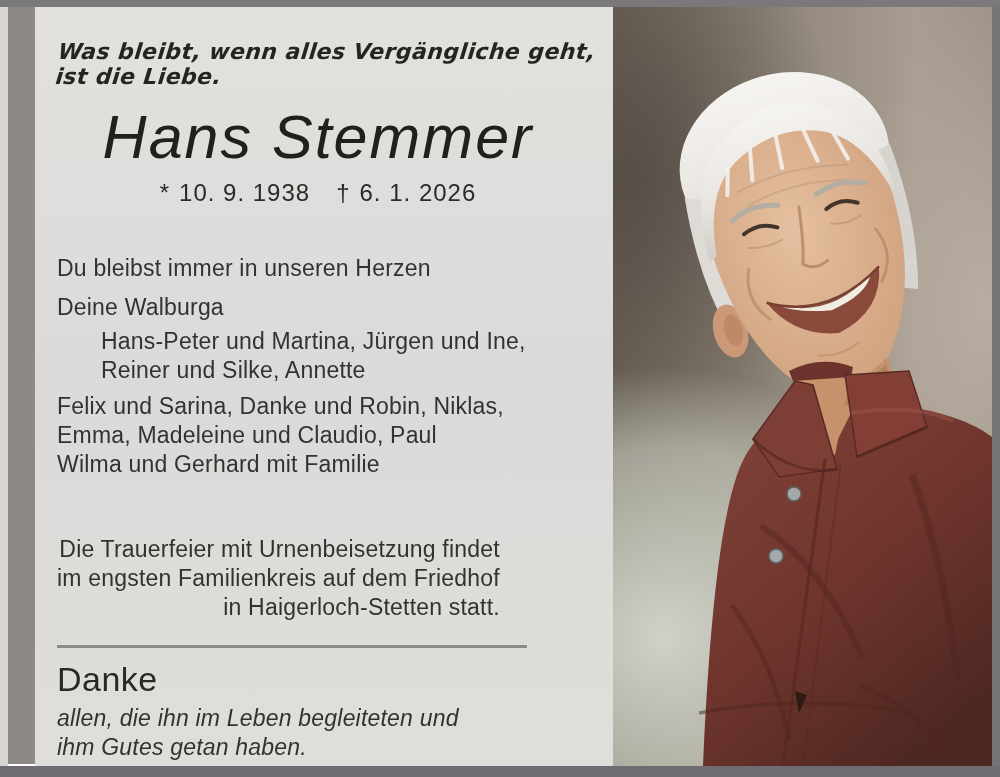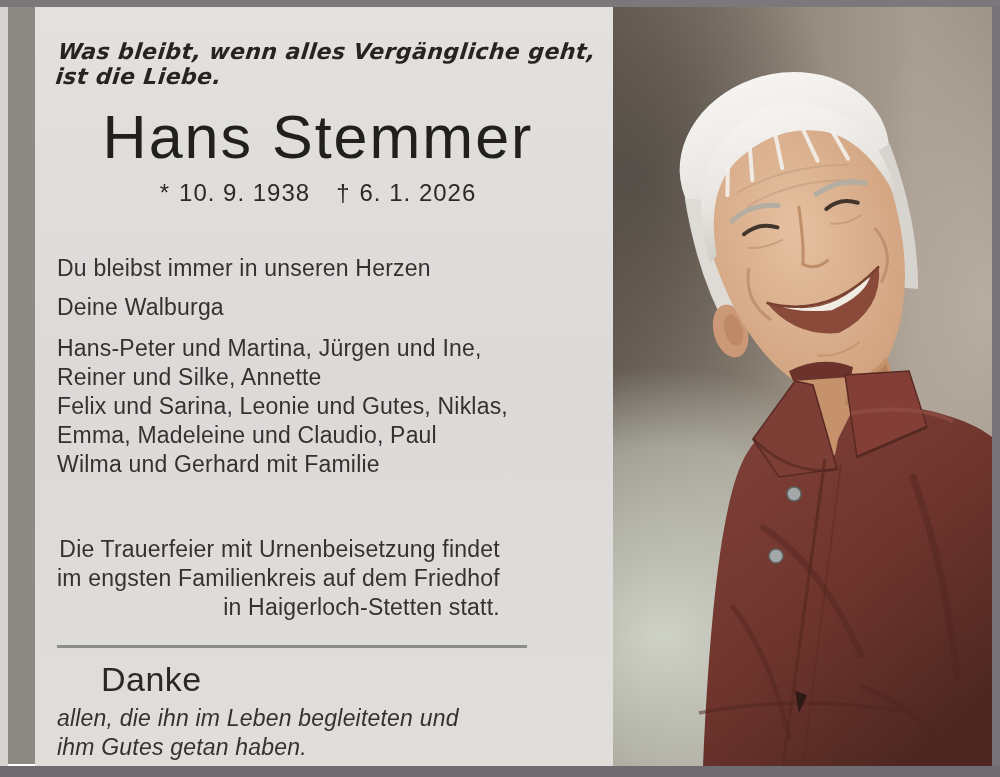--- a/index.html
+++ b/index.html
@@ -16,36 +16,36 @@
 
   
   .card{position:absolute;left:35px;top:7px;width:578px;height:759px;
         background:linear-gradient(180deg,#e3e1de 0%,#dcdad9 50%,#e0deda 100%);}
 
   .quote{position:absolute;left:22px;top:32px;width:545px;
          font-family:"DejaVu Sans",sans-serif;font-style:italic;font-weight:700;
          font-size:22px;letter-spacing:.4px;color:#262422;transform:skewX(-6deg);}
 
   .header{position:absolute;left:0;top:98px;width:566px;text-align:center;}
-  .name{margin:0;font-size:61px;font-weight:400;letter-spacing:2px;color:#21201d;line-height:1.05;}
+  .name{margin:0;font-size:61px;font-weight:400;letter-spacing:2px;color:#21201d;line-height:1.05;font-style:italic;}
   .dates{margin-top:10px;font-size:24px;color:#2c2a28;letter-spacing:1px;
          display:flex;justify-content:center;gap:26px;}
   .dates .part{display:inline-flex;gap:9px;}
 
   .line{font-size:23px;line-height:29px;color:#343230;letter-spacing:.2px;}
   p.line{position:absolute;left:22px;margin:0;}
   .para{position:absolute;left:22px;}
   .remembrance{top:247px;text-align:right;}
   .spouse{top:286px;}
-  .family{top:327px;}
+  .family{top:320px;margin-left:44px;}
   .relatives{top:385px;}
   .funeral{top:528px;text-align:right;}
 
   .divider{position:absolute;left:22px;top:638px;width:470px;height:3px;background:#8c8c8c;}
-  .danke{position:absolute;left:22px;top:653px;font-size:34px;color:#2b2927;letter-spacing:.5px;margin-left:44px;}
+  .danke{position:absolute;left:22px;top:653px;font-size:34px;color:#2b2927;letter-spacing:.5px;}
   .thanksl{top:697px;font-style:italic;}
 
   
   .photo{position:absolute;left:613px;top:7px;width:379px;height:759px;overflow:hidden;}
   .photo svg{display:block;width:379px;height:759px;}
 </style>
 </head>
 <body>
 
 <div class="stage">
@@ -76,21 +76,21 @@
 
     <p class="line remembrance">Du bleibst immer in unseren Herzen</p>
     <p class="line spouse">Deine Walburga</p>
 
     <div class="para family">
       <div class="line">Hans-Peter und Martina, Jürgen und Ine,</div>
       <div class="line">Reiner und Silke, Annette</div>
     </div>
 
     <div class="para relatives">
-      <div class="line">Felix und Sarina, Leonie und Gutes, Niklas,</div>
+      <div class="line">Felix und Sarina, Danke und Robin, Niklas,</div>
       <div class="line">Emma, Madeleine und Claudio, Paul</div>
       <div class="line">Wilma und Gerhard mit Familie</div>
     </div>
 
     <div class="para funeral">
       <div class="line">Die Trauerfeier mit Urnenbeisetzung findet</div>
       <div class="line">im engsten Familienkreis auf dem Friedhof</div>
       <div class="line">in Haigerloch-Stetten statt.</div>
     </div>
 

